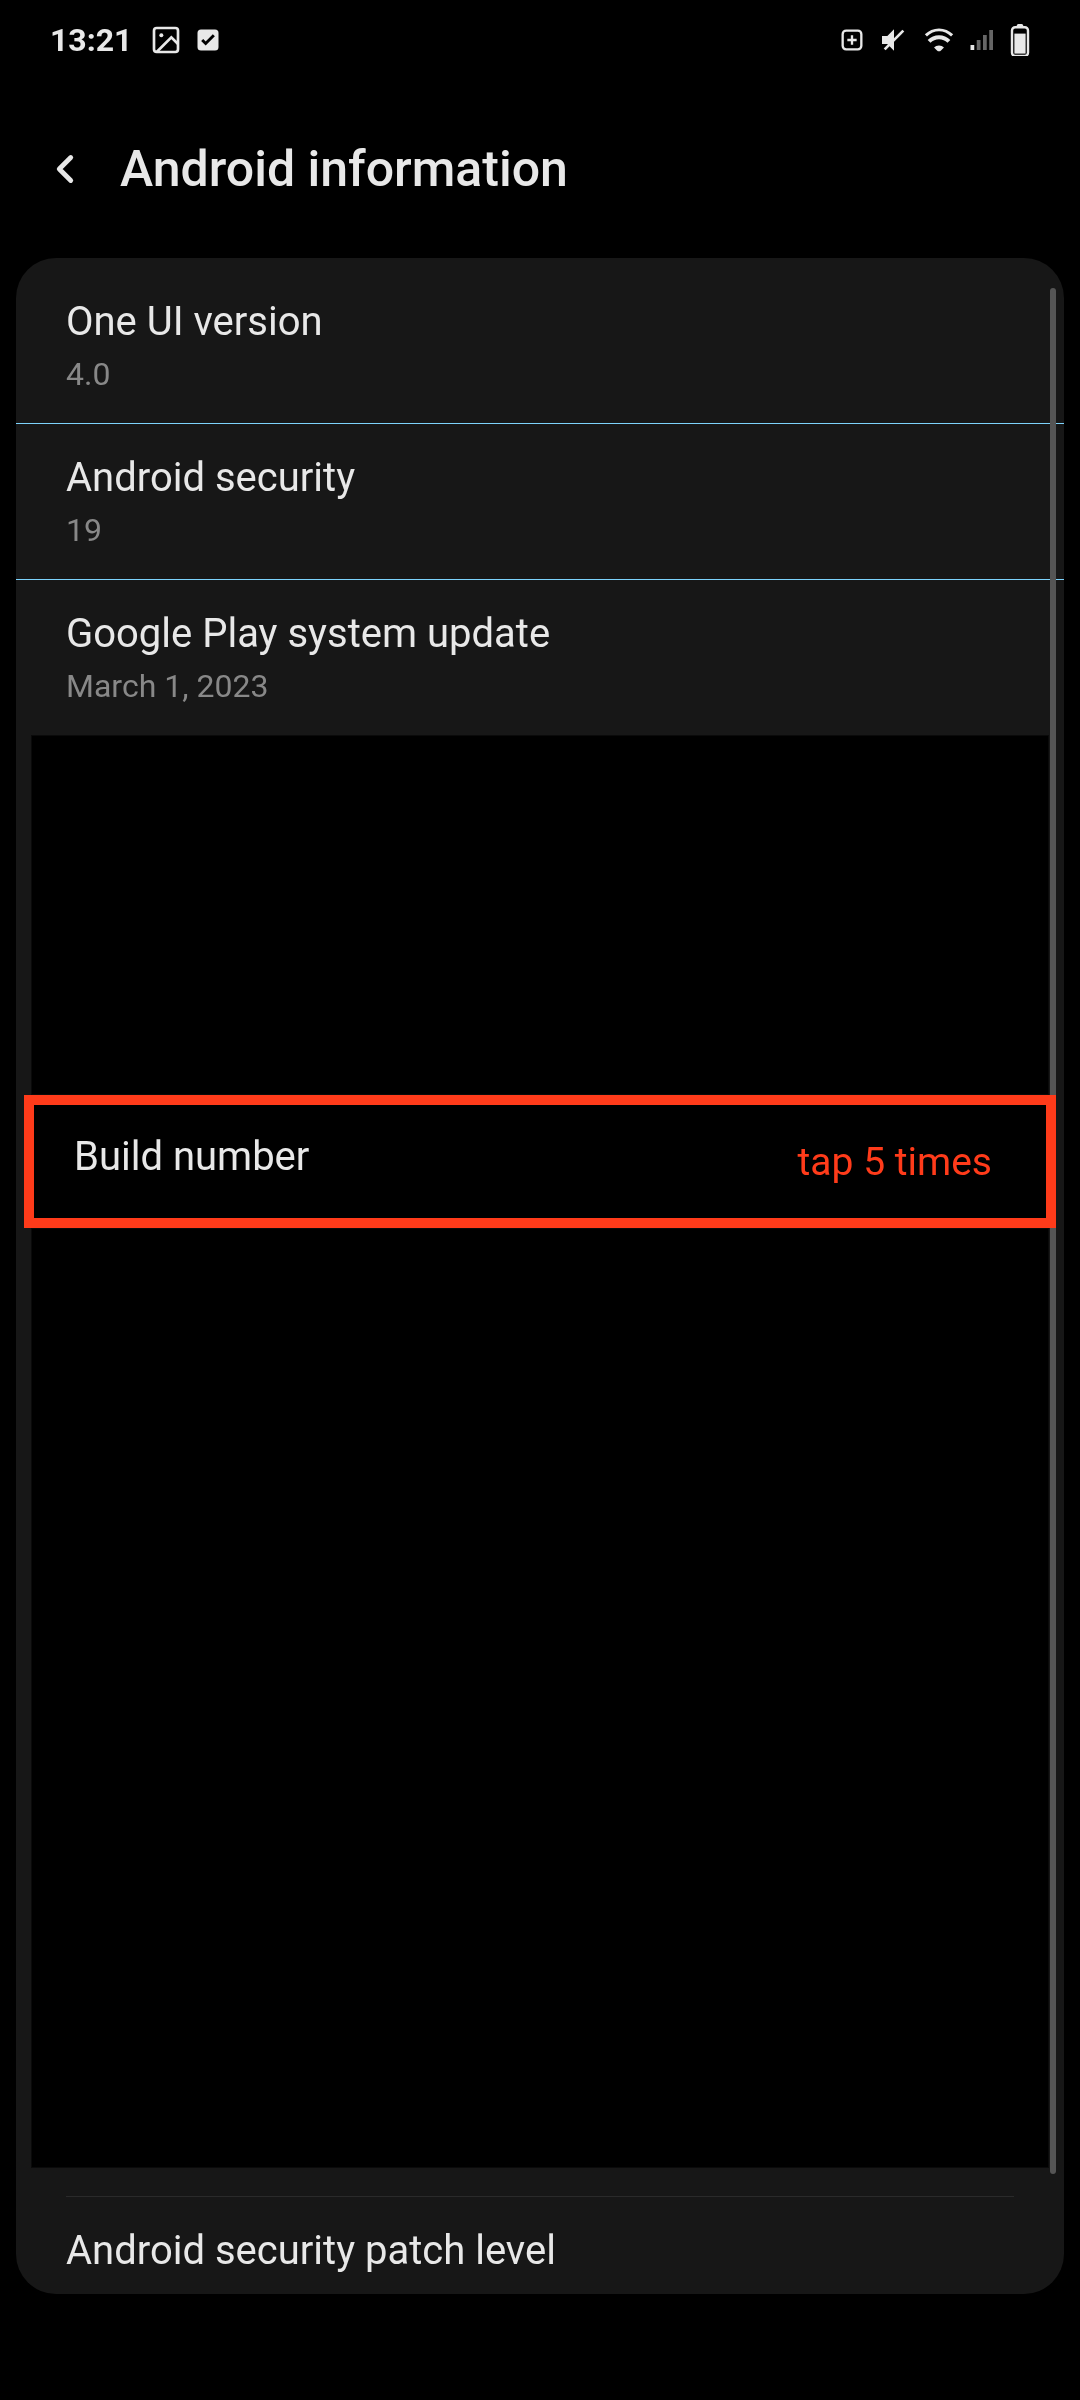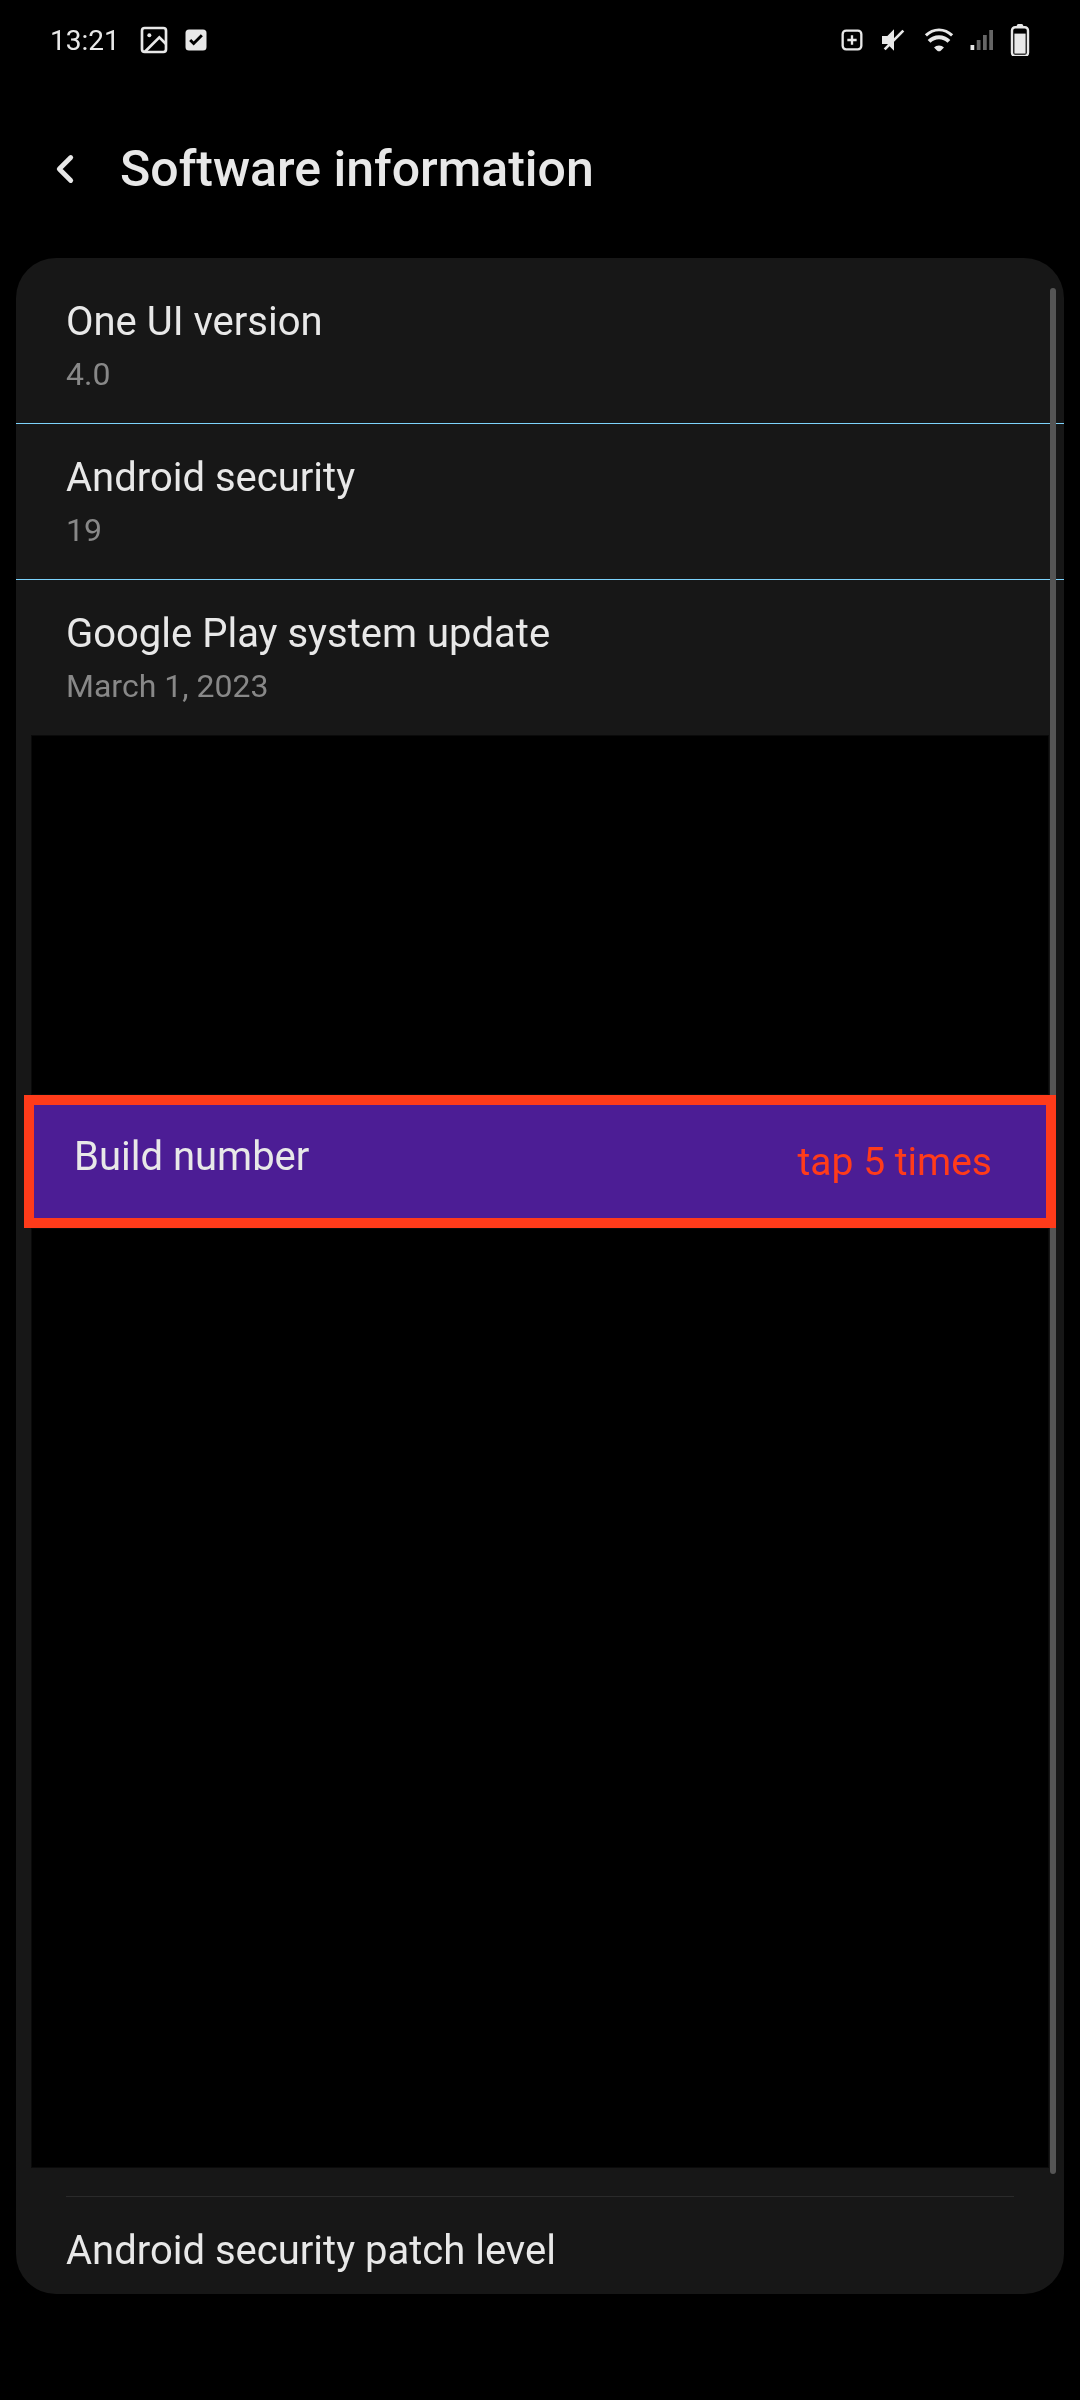--- a/index.html
+++ b/index.html
@@ -22,22 +22,22 @@
       align-items: center;
       padding: 0 50px;
       color: #e8e8e8;
     }
     .status-left {
       display: flex;
       align-items: center;
       gap: 18px;
     }
     .status-time {
-      font-size: 28px;
-      font-weight: 400;
+      font-size: 32px;
+      font-weight: 700;
     }
     .status-icons-left {
       display: flex;
       gap: 12px;
       align-items: center;
     }
     .status-right {
       display: flex;
       align-items: center;
       gap: 12px;
@@ -114,21 +114,21 @@
     .black-panel.tall-1 {
       height: 360px;
     }
     .black-panel.tall-2 {
       height: 940px;
     }
     .build-row {
       position: relative;
       margin: 0 8px;
       border: 10px solid #ff3b1a;
-      background: #4c1d95;
+      background: #000000;
       display: flex;
       align-items: center;
       justify-content: space-between;
       padding: 28px 40px;
     }
     .build-left {
       flex: 1;
     }
     .build-title {
       font-size: 40px;
@@ -211,21 +211,21 @@
     </span>
   </div>
 </div>
 
 <div class="header">
   <div class="back-btn">
     <svg width="46" height="46" viewBox="0 0 24 24" fill="none" stroke="#e8e8e8" stroke-width="2.5" stroke-linecap="round" stroke-linejoin="round">
         <polyline points="15 18 9 12 15 6"></polyline>
       </svg>
   </div>
-  <h1 class="page-title">Software information</h1>
+  <h1 class="page-title">Android information</h1>
 </div>
 
 <div class="content">
   <div class="scrollbar-track">
     <div class="scrollbar-thumb"></div>
   </div>
 
   <div class="list-item">
     <div class="item-title">One UI version</div>
     <div class="item-value">4.0</div>

